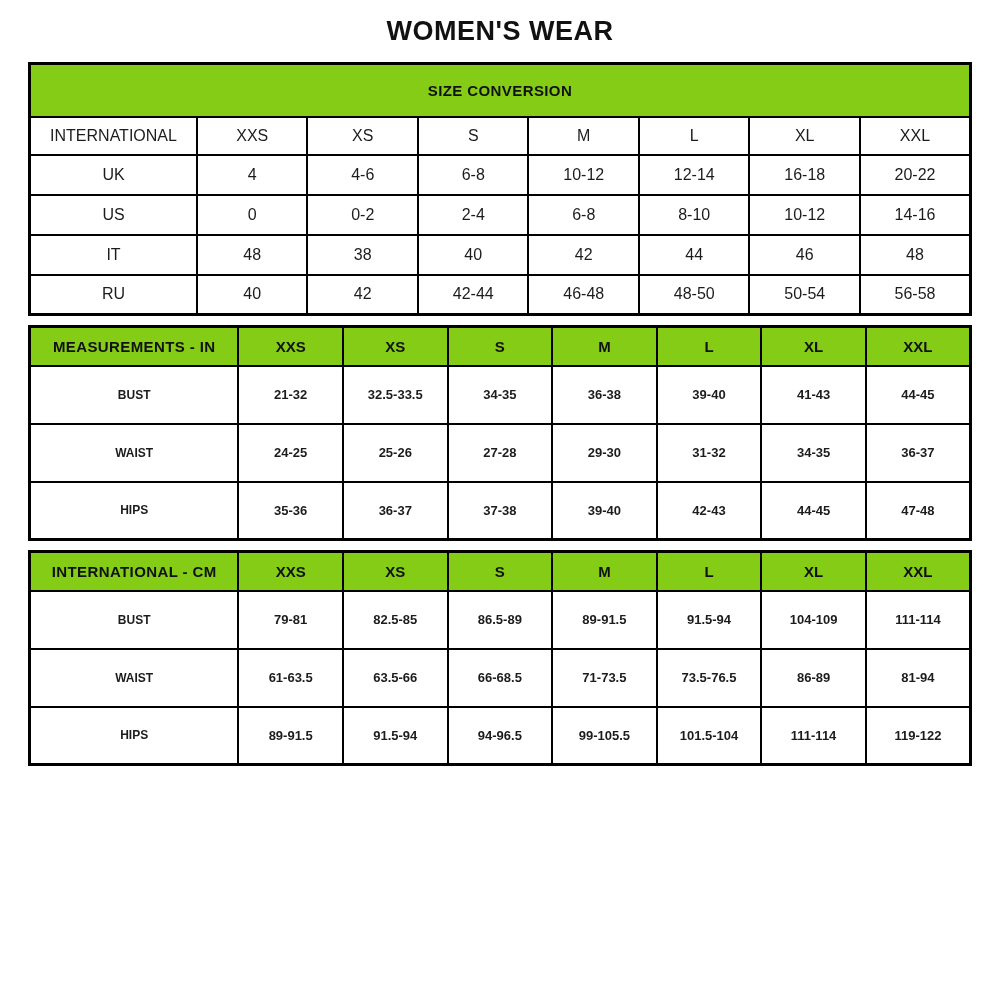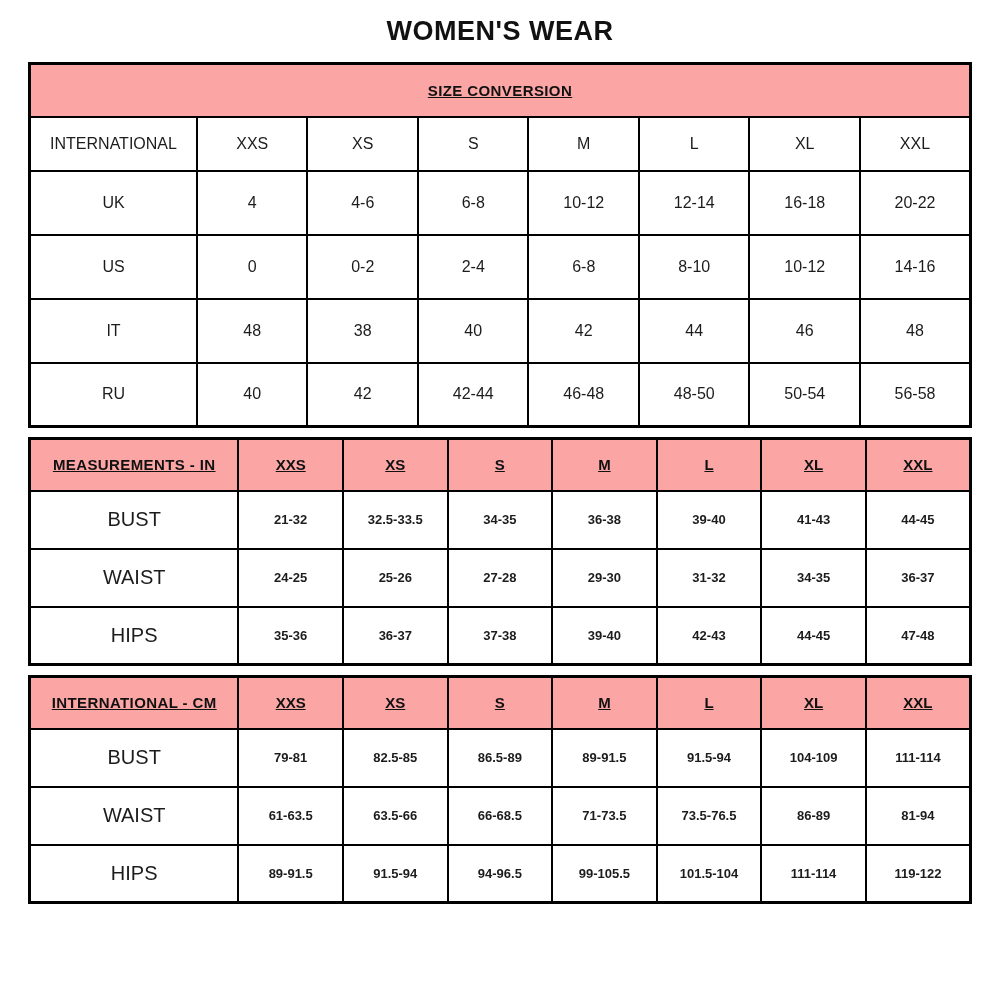--- a/index.html
+++ b/index.html
@@ -28,43 +28,43 @@
     table-layout: fixed;
   }
   .tbl { border: 3px solid #000000; }
   .tbl td {
     border: 2px solid #000000;
     text-align: center;
     vertical-align: middle;
     padding: 0 2px;
     overflow: hidden;
   }
-  .gray { background: #fca5a5; text-decoration: underline; }
+  .gray { background: #84cc16; }
   .section-header {
     font-weight: 700;
     font-size: 15px;
     letter-spacing: 0.4px;
     color: #111111;
   }
   .size-head {
     font-weight: 700;
     font-size: 15px;
     color: #111111;
   }
   
   .t1 { margin-bottom: 9px; }
   .t1 .hdr-row { height: 53px; }
-  .t1 .colhead-row { height: 54px; margin-top: 38px; }
-  .t1 .data-row { height: 64px; }
+  .t1 .colhead-row { height: 38px; margin-top: 38px; }
+  .t1 .data-row { height: 40px; }
   .t1 .colhead-row td, .t1 .data-row td { font-size: 16px; font-weight: 400; }
   
   .t2, .t3 { margin-bottom: 9px; }
-  .t2 .hdr-row, .t3 .hdr-row { height: 52px; }
+  .t2 .hdr-row, .t3 .hdr-row { height: 39px; }
   .t2 .data-row, .t3 .data-row { height: 58px; }
-  .row-label { font-size: 20px; font-weight: 400; }
+  .row-label { font-size: 12px; font-weight: 700; }
   .val { font-size: 13px; font-weight: 700; }
 </style>
 </head>
 <body>
 
 <div class="page">
 
   <div class="page-title">WOMEN'S WEAR</div>
 
   <table class="tbl t1">

